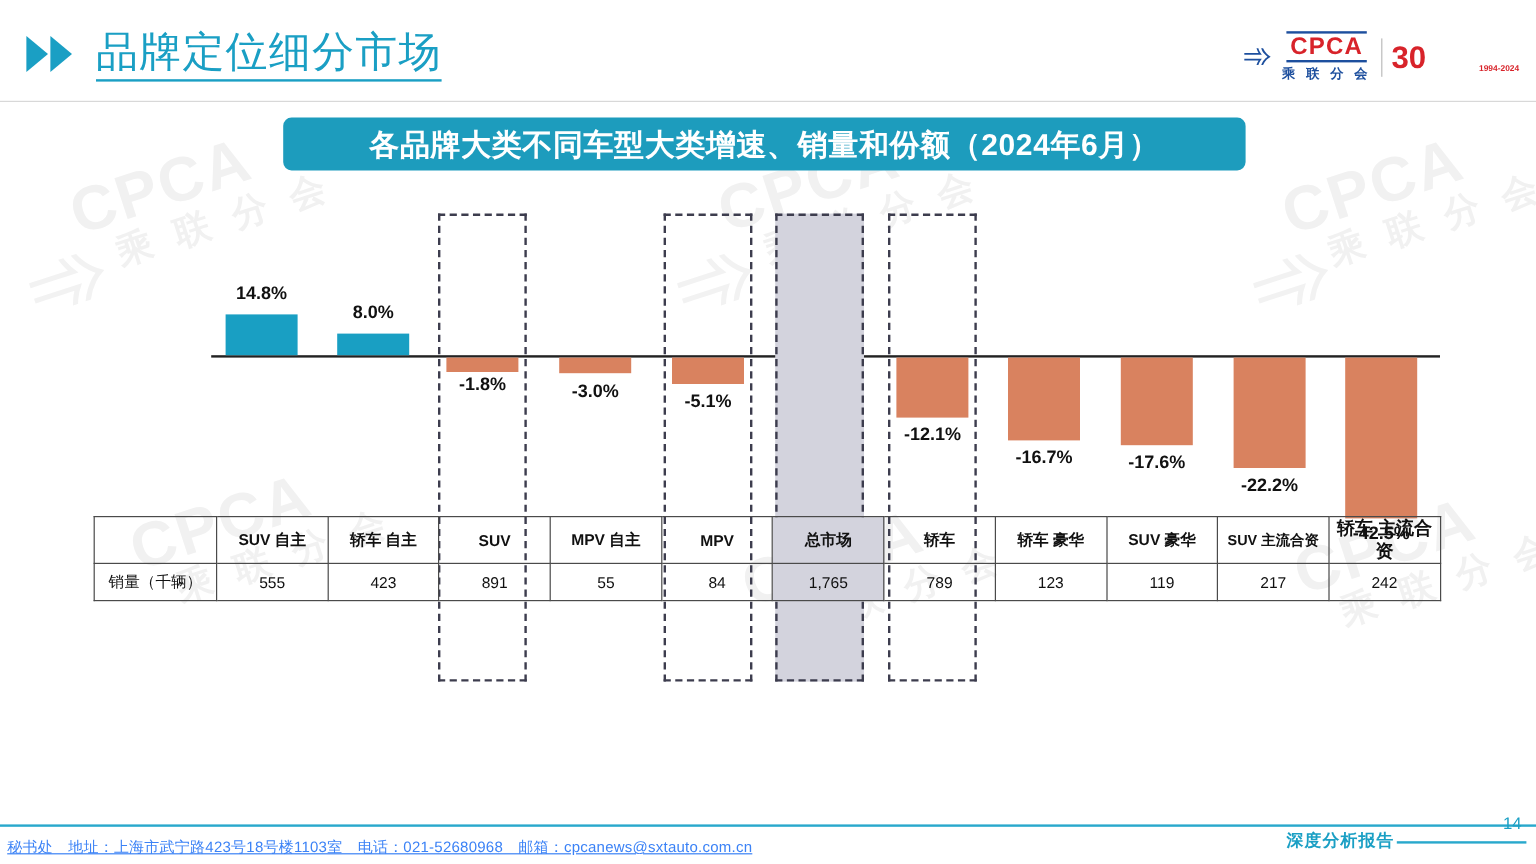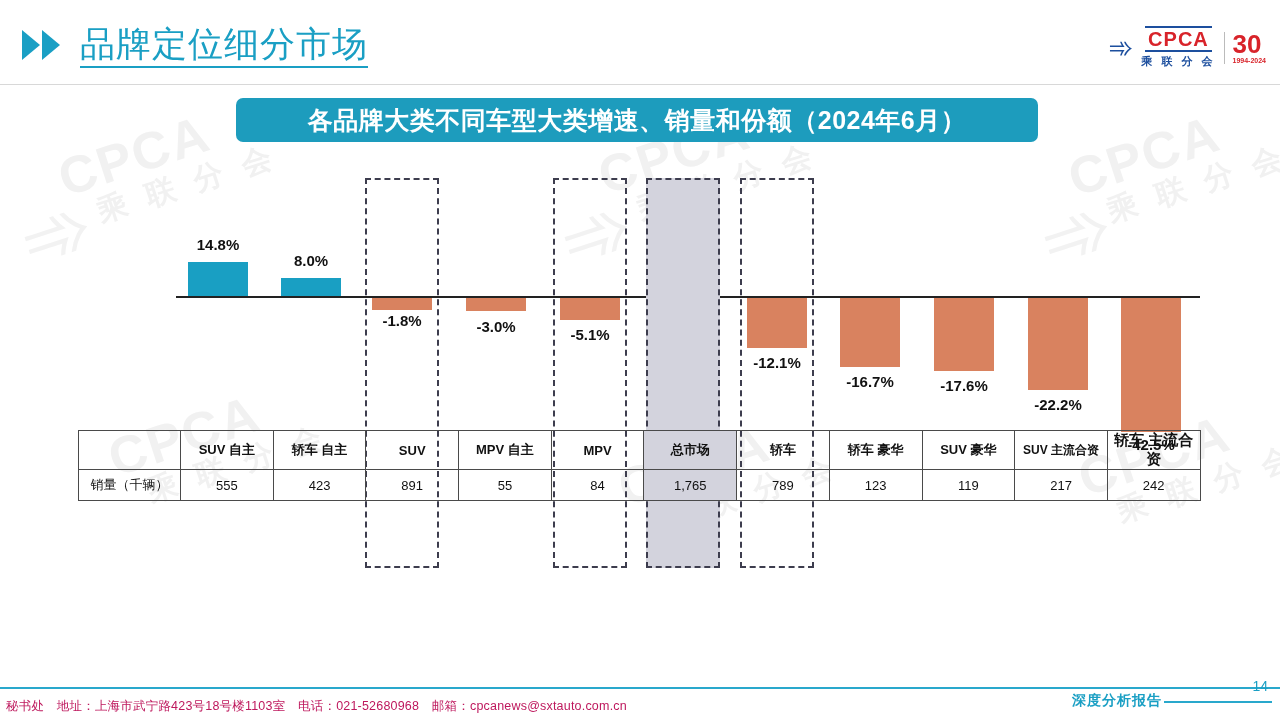--- a/index.html
+++ b/index.html
@@ -81,21 +81,21 @@
   .logo-swirl { color: #1d4f9e; font-size: 30px; line-height: 1; }
   .logo-cpca-block { display: flex; flex-direction: column; align-items: center; }
   .logo-cpca {
     color: #d8232a; font-weight: bold; font-size: 20px;
     letter-spacing: 1px; line-height: 1;
     border-top: 2px solid #1d4f9e; border-bottom: 2px solid #1d4f9e;
     padding: 1px 3px;
   }
   .logo-cn { color: #1d4f9e; font-size: 11px; font-weight: bold; letter-spacing: 3px; margin-top: 2px; }
   .logo-div { width: 1px; height: 32px; background: #bbb; }
-  .logo-30-block { display:flex; flex-direction:column; align-items:flex-start; }
+  .logo-30-block { display:flex; align-items:flex-end;gap:44px; }
   .logo-30 { color: #d8232a; font-weight: bold; font-size: 26px; line-height: 1; }
   .logo-years { color: #d8232a; font-size: 7px; font-weight: bold; }
 
   
   .banner {
     position: absolute; left: 236px; top: 98px;
     width: 802px; height: 44px;
     background: #1d9cbd;
     border-radius: 7px;
     display: flex; align-items: center; justify-content: center;
@@ -167,23 +167,24 @@
     line-height: 1.75;
   }
 
   
   .footer-line {
     position: absolute; left: 0; top: 687px; width: 1280px; height: 2px;
     background: #29a8cc;
   }
   .footer-text {
     position: absolute; left: 6px; top: 698px;
-    color: #be185d; font-size: 12.5px;
+    color: #3b82f6; font-size: 12.5px;
     letter-spacing: 0.2px;
     white-space: nowrap;
+    text-decoration: underline;
   }
   .footer-brand {
     position: absolute; right: 118px; top: 692px;
     color: #1a9fc4; font-size: 14px; font-weight: bold;
     font-family: "Liberation Serif", serif;
     letter-spacing: 1px;
   }
   .footer-brand-rule {
     position: absolute; right: 8px; top: 701px; width: 108px; height: 2px;
     background: #29a8cc;

